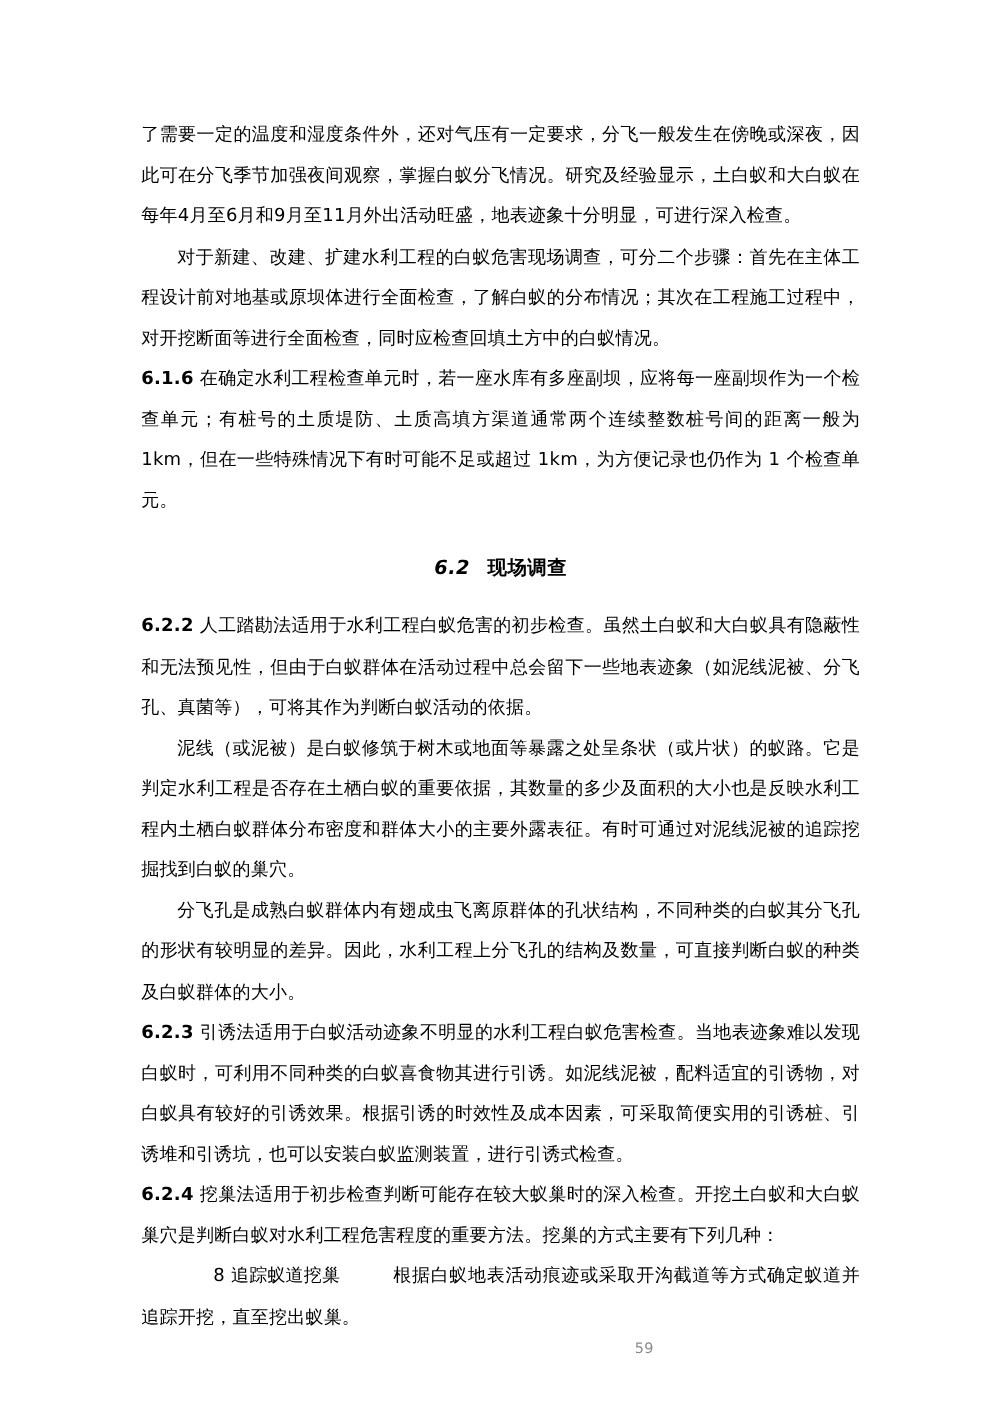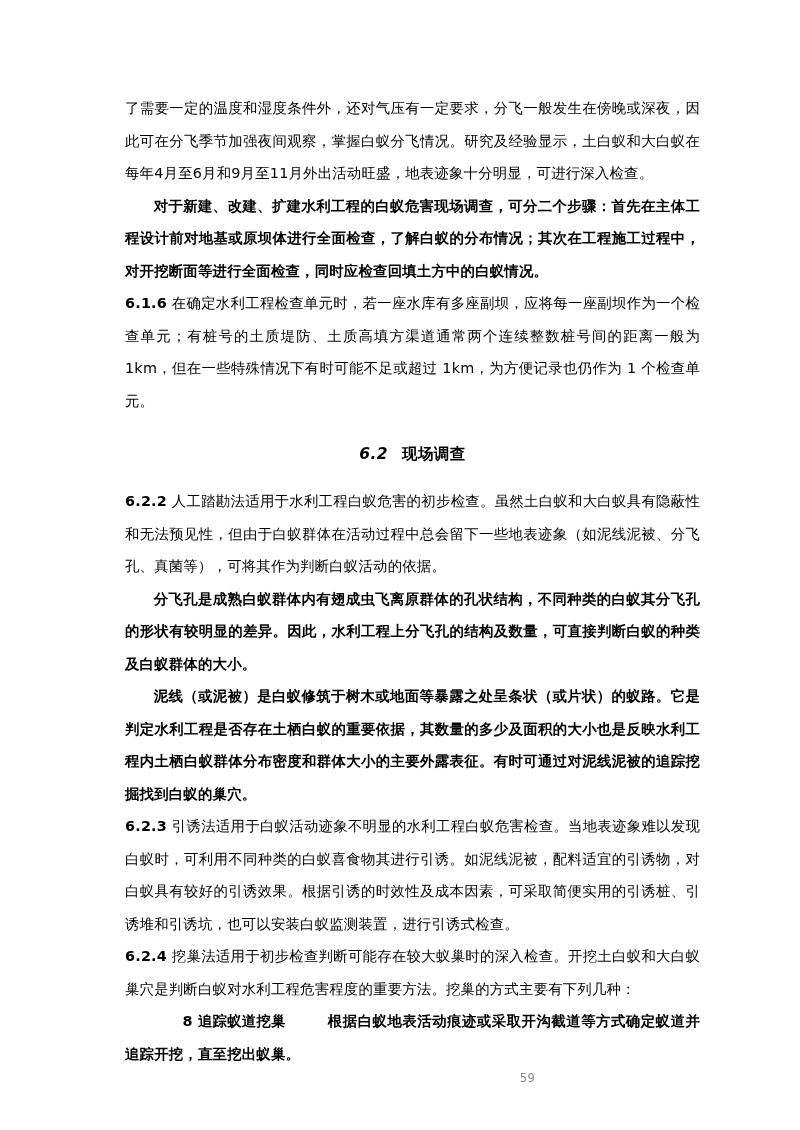--- a/index.html
+++ b/index.html
@@ -11,21 +11,21 @@
     width: 800px;
     height: 1130px;
     font-family: "DejaVu Sans", "Liberation Sans", sans-serif;
     color: #000000;
     position: relative;
     overflow: hidden;
   }
   .page {
     position: absolute;
     top: 0;
-    left: 12px;
+    left: 0;
     width: 636px;
     height: 1130px;
     box-sizing: border-box;
     background: #ffffff;
   }
   .content {
     position: absolute;
     left: 113px;
     top: 92px;
     width: 575px;
@@ -33,21 +33,20 @@
   p {
     margin: 0 0 1px 0;
     font-size: 14.4px;
     line-height: 32.5px;
     text-align: justify;
     text-justify: inter-ideograph;
     letter-spacing: 0.2px;
   }
   .indent {
     text-indent: 2em;
-    font-weight: bold;
   }
   .num {
     font-weight: bold;
   }
   .clause {
     margin-top: 0;
   }
   .section-heading {
     text-align: center;
     font-size: 15.5px;
@@ -91,23 +90,23 @@
     <p class="para-block indent">对于新建、改建、扩建水利工程的白蚁危害现场调查，可分二个步骤：首先在主体工程设计前对地基或原坝体进行全面检查，了解白蚁的分布情况；其次在工程施工过程中，对开挖断面等进行全面检查，同时应检查回填土方中的白蚁情况。</p>
 
     <p class="para-block clause"><span class="num">6.1.6</span><span> 在确定水利工程检查单元时，若一座水库有多座副坝，应将每一座副坝作为一个检查单元；有桩号的土质堤防、土质高填方渠道通常两个连续整数桩号间的距离一般为 1km，但在一些特殊情况下有时可能不足或超过 1km，为方便记录也仍作为 1 个检查单元。</span></p>
 
     <div class="section-heading">
       <span class="sec-num">6.2</span><span>现场调查</span>
     </div>
 
     <p class="para-block clause"><span class="num">6.2.2</span><span> 人工踏勘法适用于水利工程白蚁危害的初步检查。虽然土白蚁和大白蚁具有隐蔽性和无法预见性，但由于白蚁群体在活动过程中总会留下一些地表迹象（如泥线泥被、分飞孔、真菌等），可将其作为判断白蚁活动的依据。</span></p>
 
+    <p class="para-block indent">泥线（或泥被）是白蚁修筑于树木或地面等暴露之处呈条状（或片状）的蚁路。它是判定水利工程是否存在土栖白蚁的重要依据，其数量的多少及面积的大小也是反映水利工程内土栖白蚁群体分布密度和群体大小的主要外露表征。有时可通过对泥线泥被的追踪挖掘找到白蚁的巢穴。</p>
+
     <p class="para-block indent">分飞孔是成熟白蚁群体内有翅成虫飞离原群体的孔状结构，不同种类的白蚁其分飞孔的形状有较明显的差异。因此，水利工程上分飞孔的结构及数量，可直接判断白蚁的种类及白蚁群体的大小。</p>
-
-    <p class="para-block indent">泥线（或泥被）是白蚁修筑于树木或地面等暴露之处呈条状（或片状）的蚁路。它是判定水利工程是否存在土栖白蚁的重要依据，其数量的多少及面积的大小也是反映水利工程内土栖白蚁群体分布密度和群体大小的主要外露表征。有时可通过对泥线泥被的追踪挖掘找到白蚁的巢穴。</p>
 
     <p class="para-block clause"><span class="num">6.2.3</span><span> 引诱法适用于白蚁活动迹象不明显的水利工程白蚁危害检查。当地表迹象难以发现白蚁时，可利用不同种类的白蚁喜食物其进行引诱。如泥线泥被，配料适宜的引诱物，对白蚁具有较好的引诱效果。根据引诱的时效性及成本因素，可采取简便实用的引诱桩、引诱堆和引诱坑，也可以安装白蚁监测装置，进行引诱式检查。</span></p>
 
     <p class="para-block clause"><span class="num">6.2.4</span><span> 挖巢法适用于初步检查判断可能存在较大蚁巢时的深入检查。开挖土白蚁和大白蚁巢穴是判断白蚁对水利工程危害程度的重要方法。挖巢的方式主要有下列几种：</span></p>
 
     <p class="para-block indent"><span class="sub-item-label">8 追踪蚁道挖巢</span><span class="sub-gap"></span><span>根据白蚁地表活动痕迹或采取开沟截道等方式确定蚁道并追踪开挖，直至挖出蚁巢。</span></p>
 
   </div>
 
   <div class="page-number">59</div>

